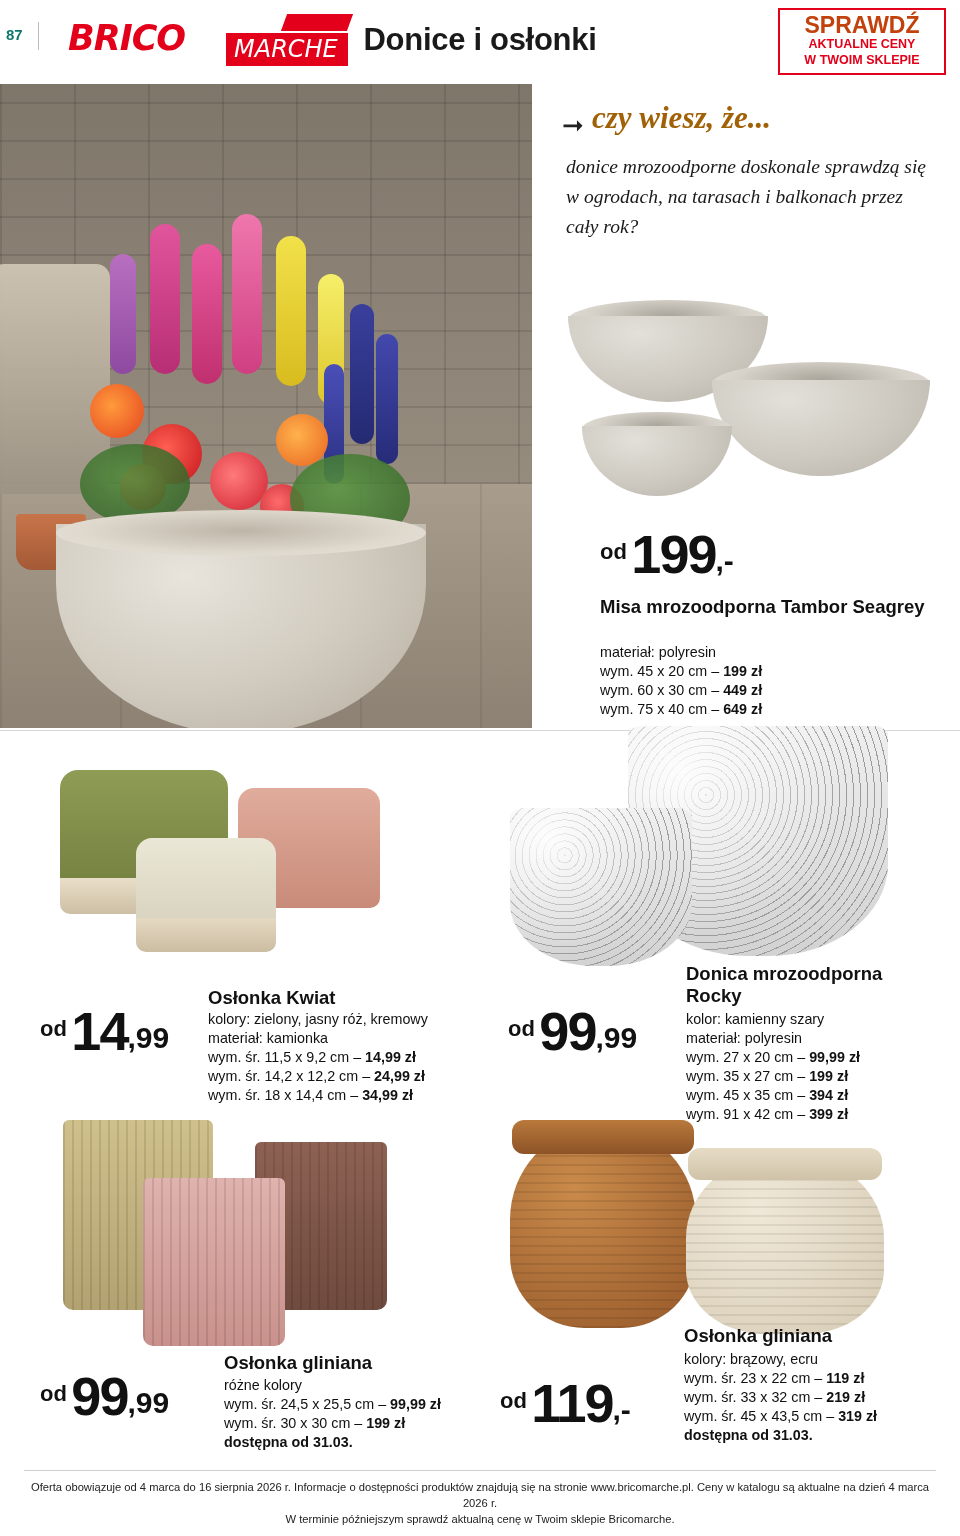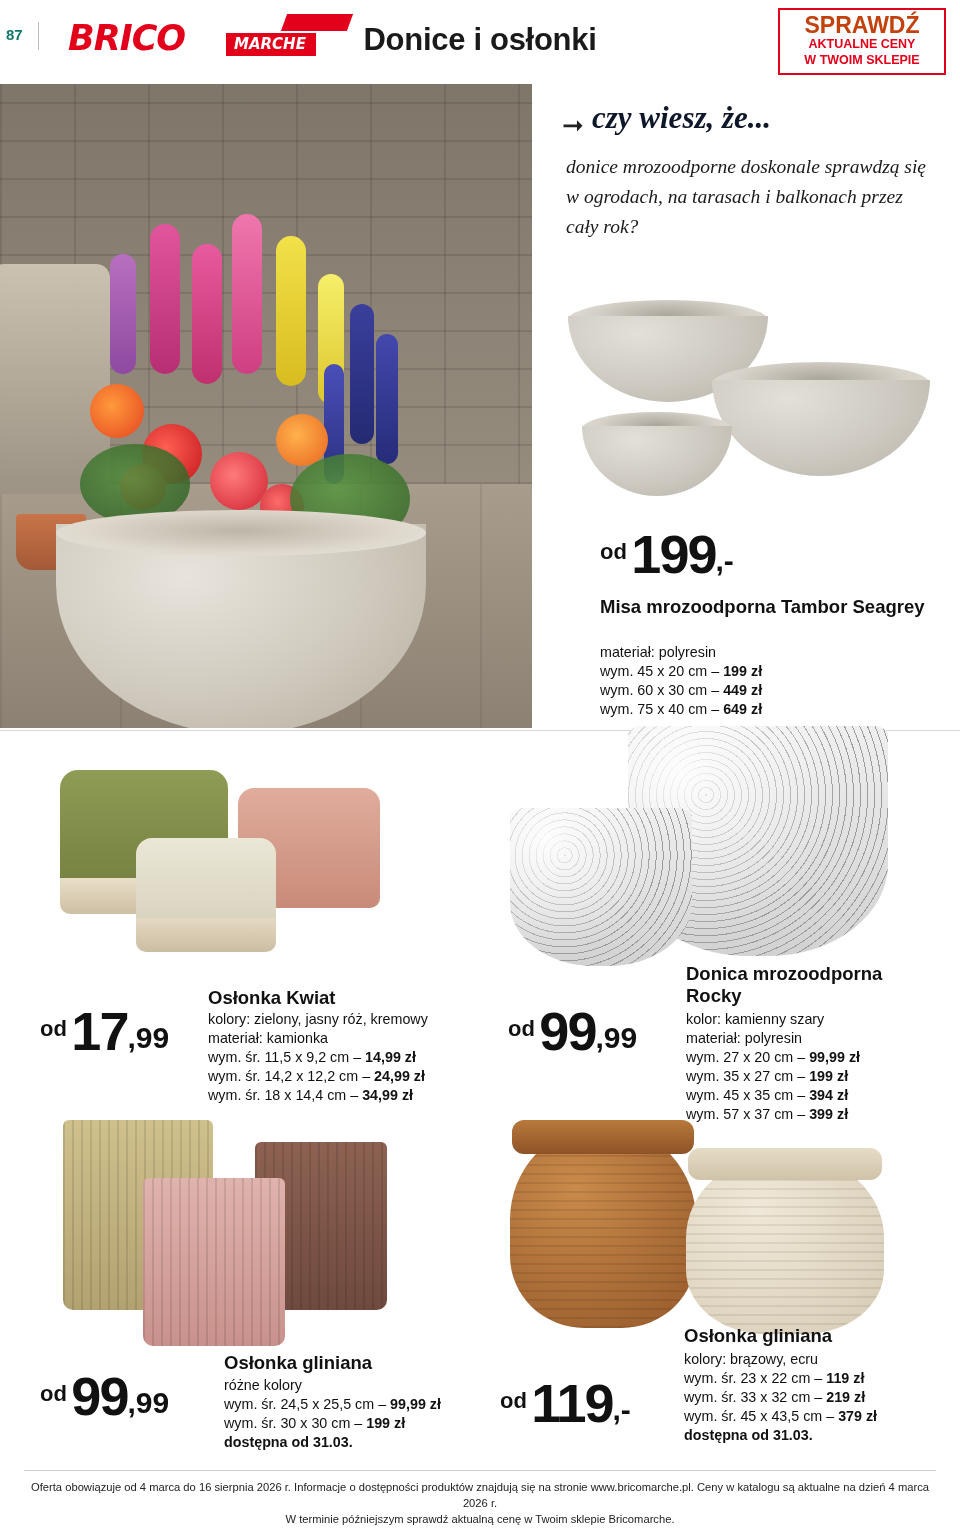--- a/index.html
+++ b/index.html
@@ -30,21 +30,21 @@
   }
   .logo-brico {
     position: absolute; left: 20px; top: 18px;
     font-size: 35px; font-weight: 800; letter-spacing: -1px;
     color: #e2001a; font-style: italic;
     font-family: "DejaVu Sans", sans-serif;
   }
   .logo-marche {
     position: absolute; left: 178px; top: 33px;
     background: #e2001a; color: #fff;
-    font-size: 15px; font-weight: 700; font-style: italic;
+    font-size: 24px; font-weight: 400; font-style: italic;
     padding: 2px 10px 3px 8px;
     letter-spacing: 0px;
     font-family: "DejaVu Sans", sans-serif;
   }
   .logo-swoosh {
     position: absolute; left: 236px; top: 14px;
     width: 66px; height: 17px;
     background: #e2001a;
     transform: skewX(-20deg);
   }
@@ -114,21 +114,21 @@
   }
 
   .dyk-arrow {
     position: absolute; left: 562px; top: 110px;
     font-size: 26px; color: #222;
   }
   .dyk-title {
     position: absolute; left: 592px; top: 100px;
     font-size: 31px; font-weight: 700; font-style: italic;
     font-family: "Liberation Serif", serif;
-    color: #0f172a;
+    color: #a16207;
   }
   .dyk-text {
     position: absolute; left: 566px; top: 152px; width: 360px;
     font-size: 19.5px; font-style: italic; line-height: 1.55;
     font-family: "Liberation Serif", serif;
     color: #1a1a1a;
   }
 
   .misa-img { position: absolute; left: 560px; top: 290px; width: 390px; height: 240px; }
   .bowl {
@@ -278,21 +278,21 @@
     <div class="flowerpot" style="left:198px; top:28px; width:142px; height:120px;
          background:linear-gradient(180deg,#e0ac9c,#c98b79); border-radius:16px 16px 10px 10px;"></div>
     <div class="flowerpot" style="left:96px; top:78px; width:140px; height:112px;
          background:linear-gradient(180deg,#ebe7d6,#d2cdb8); border-radius:16px 16px 10px 10px;"></div>
     <div class="flowerpot" style="left:96px; top:158px; width:140px; height:34px;
          background:linear-gradient(180deg,#e6d9c2,#cbbda2); border-radius:0 0 10px 10px;"></div>
   </div>
 
   <div class="price-big" style="left:40px; top:1000px;">
     <span class="od">od</span>
-    <span class="num">17</span><span class="dec">,99</span>
+    <span class="num">14</span><span class="dec">,99</span>
   </div>
   <div class="prod-title" style="position:absolute; left:208px; top:987px;">Osłonka Kwiat</div>
   <div class="prod-line" style="position:absolute; left:208px; top:1009px;">kolory: zielony, jasny róż, kremowy</div>
   <div class="prod-line" style="position:absolute; left:208px; top:1028px;">materiał: kamionka</div>
   <div class="prod-line" style="position:absolute; left:208px; top:1047px;"><span>wym. śr. 11,5 x 9,2 cm – </span><b>14,99 zł</b></div>
   <div class="prod-line" style="position:absolute; left:208px; top:1066px;"><span>wym. śr. 14,2 x 12,2 cm – </span><b>24,99 zł</b></div>
   <div class="prod-line" style="position:absolute; left:208px; top:1085px;"><span>wym. śr. 18 x 14,4 cm – </span><b>34,99 zł</b></div>
 
   <div class="rocky-img">
     <div class="rocky-pot" style="left:128px; top:0px;  width:260px; height:230px;"></div>
@@ -302,21 +302,21 @@
   <div class="price-big" style="left:508px; top:1000px;">
     <span class="od">od</span>
     <span class="num">99</span><span class="dec">,99</span>
   </div>
   <div class="prod-title" style="position:absolute; left:686px; top:963px; width:250px;">Donica mrozoodporna Rocky</div>
   <div class="prod-line" style="position:absolute; left:686px; top:1009px;text-align:right;">kolor: kamienny szary</div>
   <div class="prod-line" style="position:absolute; left:686px; top:1028px;">materiał: polyresin</div>
   <div class="prod-line" style="position:absolute; left:686px; top:1047px;"><span>wym. 27 x 20 cm – </span><b>99,99 zł</b></div>
   <div class="prod-line" style="position:absolute; left:686px; top:1066px;"><span>wym. 35 x 27 cm – </span><b>199 zł</b></div>
   <div class="prod-line" style="position:absolute; left:686px; top:1085px;"><span>wym. 45 x 35 cm – </span><b>394 zł</b></div>
-  <div class="prod-line" style="position:absolute; left:686px; top:1104px;"><span>wym. 57 x 37 cm – </span><b>399 zł</b></div>
+  <div class="prod-line" style="position:absolute; left:686px; top:1104px;"><span>wym. 91 x 42 cm – </span><b>399 zł</b></div>
 
   <div class="glin1-img">
     <div class="ribbed" style="left:8px; top:0px; width:150px; height:190px;
          background: repeating-linear-gradient(90deg, rgba(0,0,0,.10) 0 2px, rgba(0,0,0,0) 2px 9px), linear-gradient(180deg,#cfc08c,#b3a271);"></div>
     <div class="ribbed" style="left:200px; top:22px; width:132px; height:168px;
          background: repeating-linear-gradient(90deg, rgba(0,0,0,.10) 0 2px, rgba(0,0,0,0) 2px 9px), linear-gradient(180deg,#8d6253,#6f4a3e);"></div>
     <div class="ribbed" style="left:88px; top:58px; width:142px; height:168px;
          background: repeating-linear-gradient(90deg, rgba(0,0,0,.10) 0 2px, rgba(0,0,0,0) 2px 9px), linear-gradient(180deg,#e0b3ae,#c9918c);"></div>
   </div>
 
@@ -342,21 +342,21 @@
   </div>
 
   <div class="price-big" style="left:500px; top:1372px;">
     <span class="od">od</span>
     <span class="num">119</span><span class="dec">,-</span>
   </div>
   <div class="prod-title" style="position:absolute; left:684px; top:1325px;">Osłonka gliniana</div>
   <div class="prod-line" style="position:absolute; left:684px; top:1349px;">kolory: brązowy, ecru</div>
   <div class="prod-line" style="position:absolute; left:684px; top:1368px;"><span>wym. śr. 23 x 22 cm – </span><b>119 zł</b></div>
   <div class="prod-line" style="position:absolute; left:684px; top:1387px;"><span>wym. śr. 33 x 32 cm – </span><b>219 zł</b></div>
-  <div class="prod-line" style="position:absolute; left:684px; top:1406px;"><span>wym. śr. 45 x 43,5 cm – </span><b>379 zł</b></div>
+  <div class="prod-line" style="position:absolute; left:684px; top:1406px;"><span>wym. śr. 45 x 43,5 cm – </span><b>319 zł</b></div>
   <div class="prod-line" style="position:absolute; left:684px; top:1425px; font-weight:700;">dostępna od 31.03.</div>
 
   <div class="footer-rule"></div>
   <div class="footer">
     <div>Oferta obowiązuje od 4 marca do 16 sierpnia 2026 r. Informacje o dostępności produktów znajdują się na stronie www.bricomarche.pl. Ceny w katalogu są aktualne na dzień 4 marca 2026 r.</div>
     <div>W terminie późniejszym sprawdź aktualną cenę w Twoim sklepie Bricomarche.</div>
   </div>
 
 </div>
 

